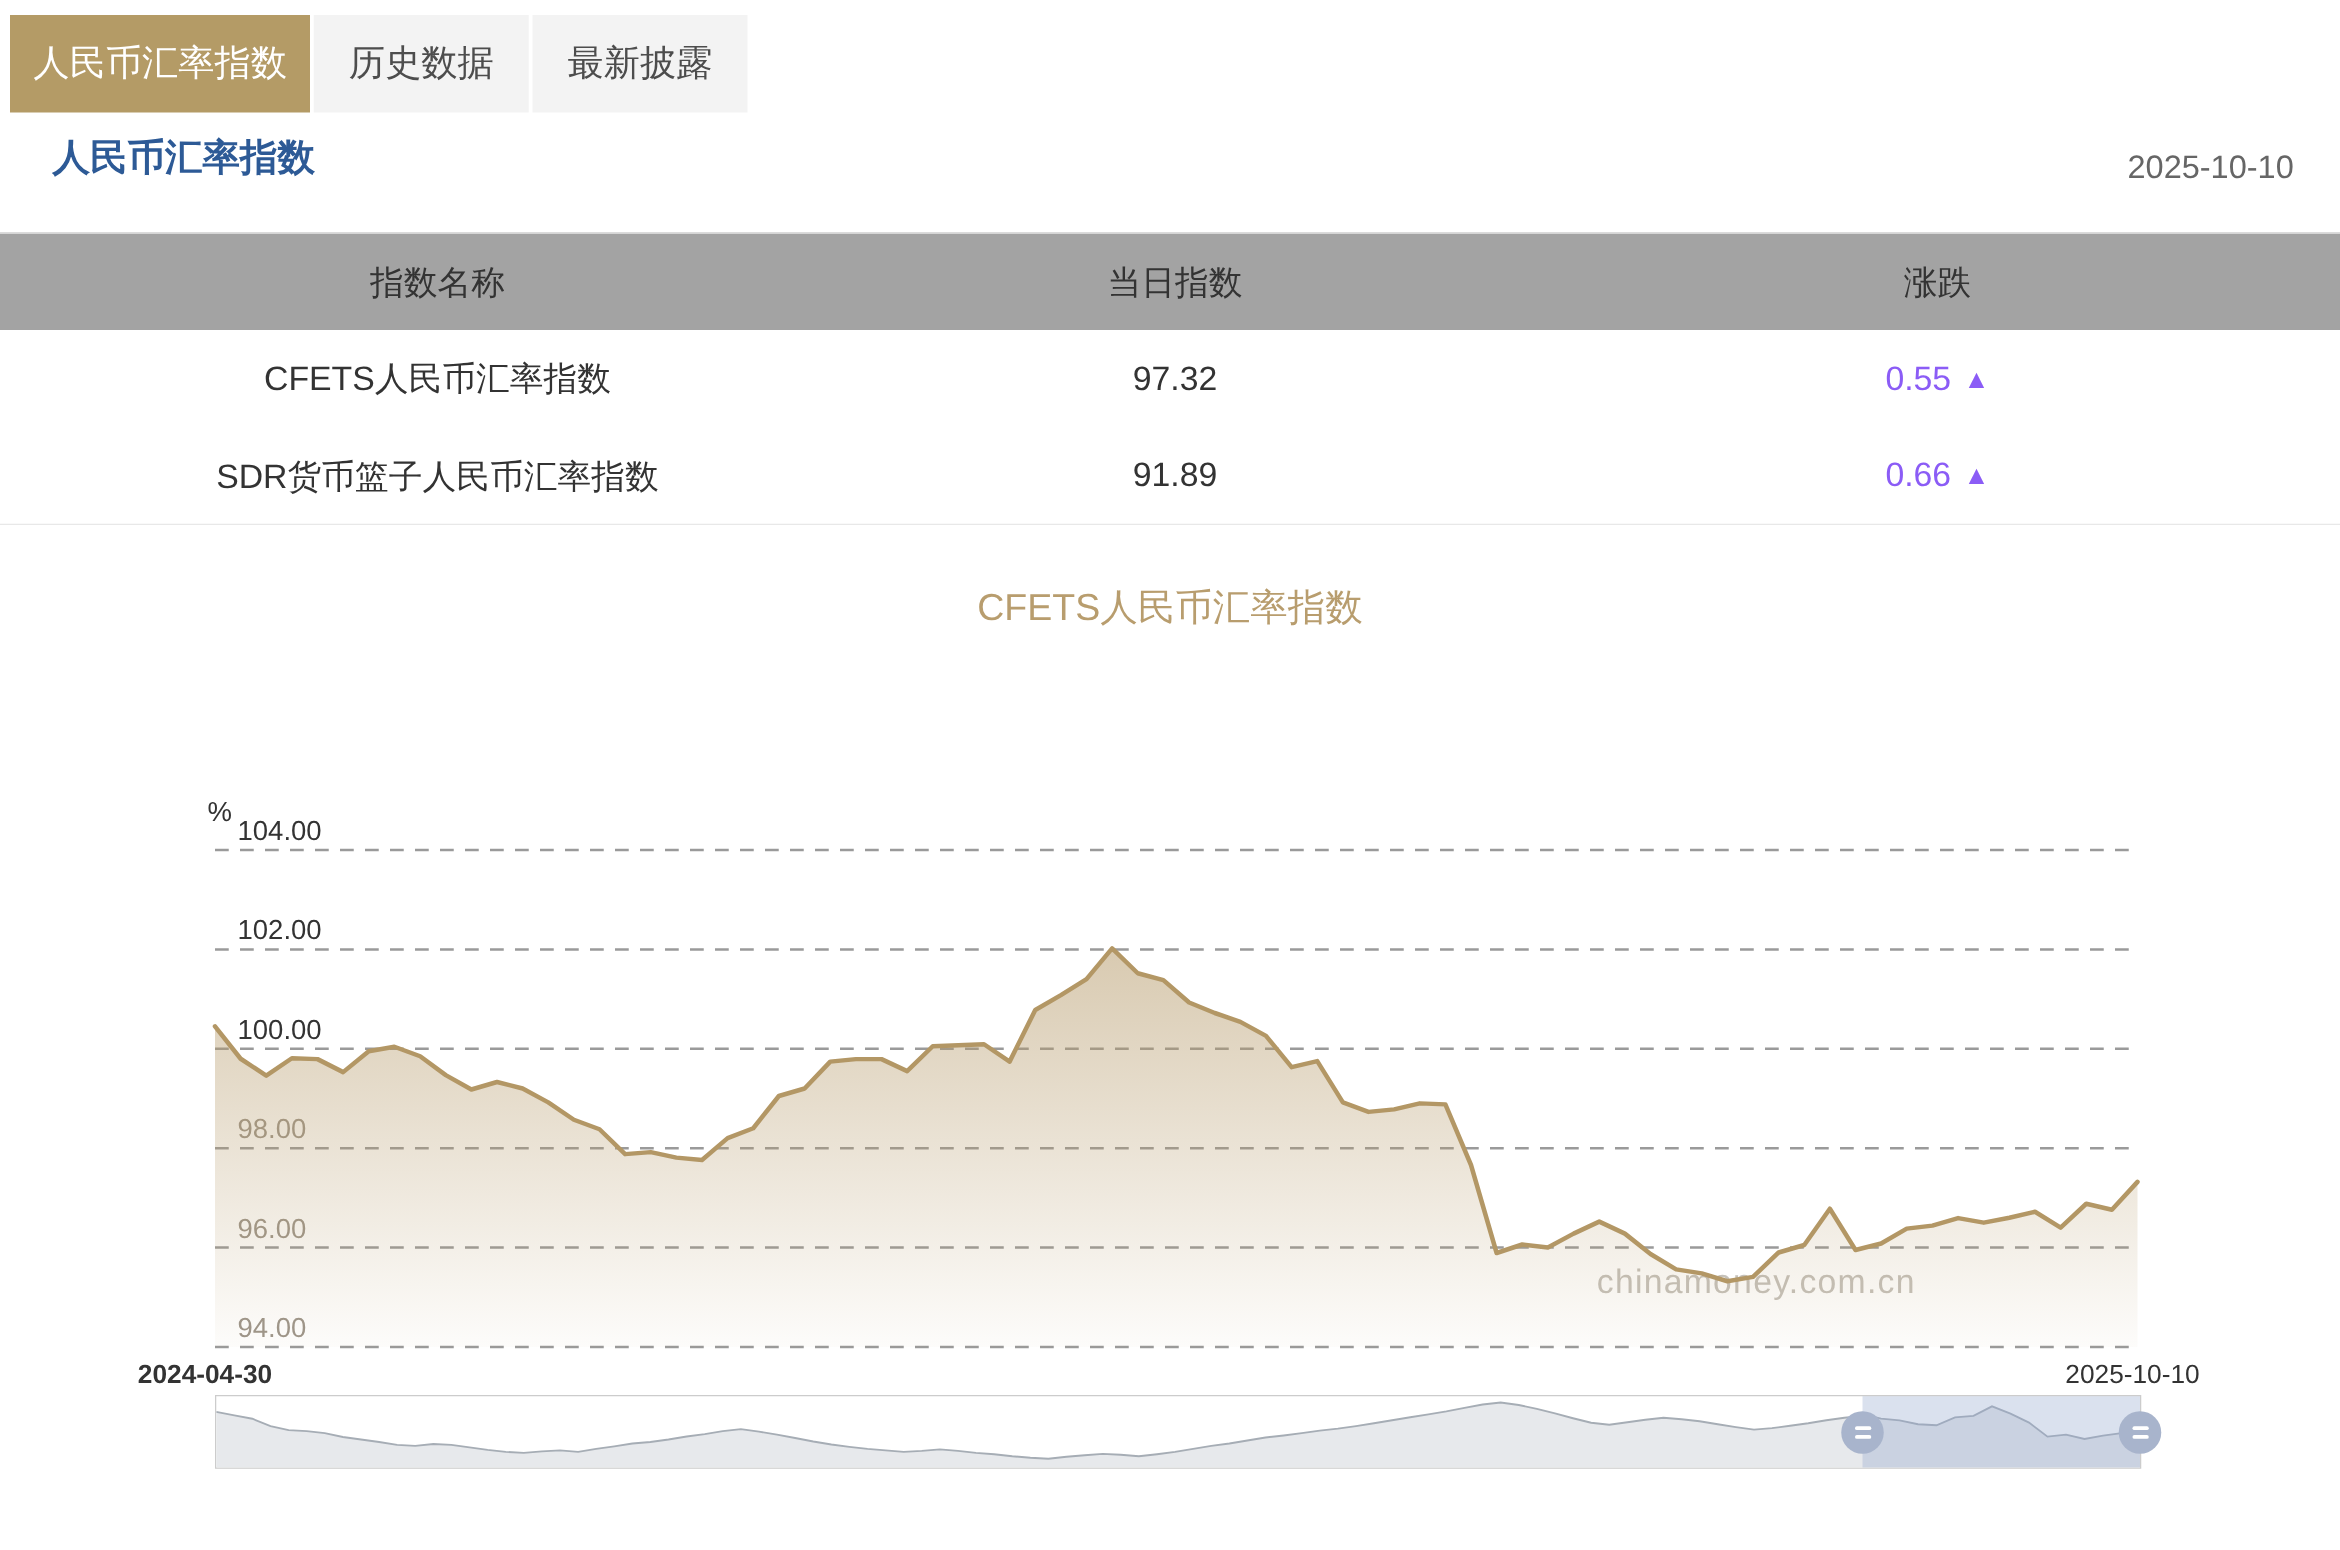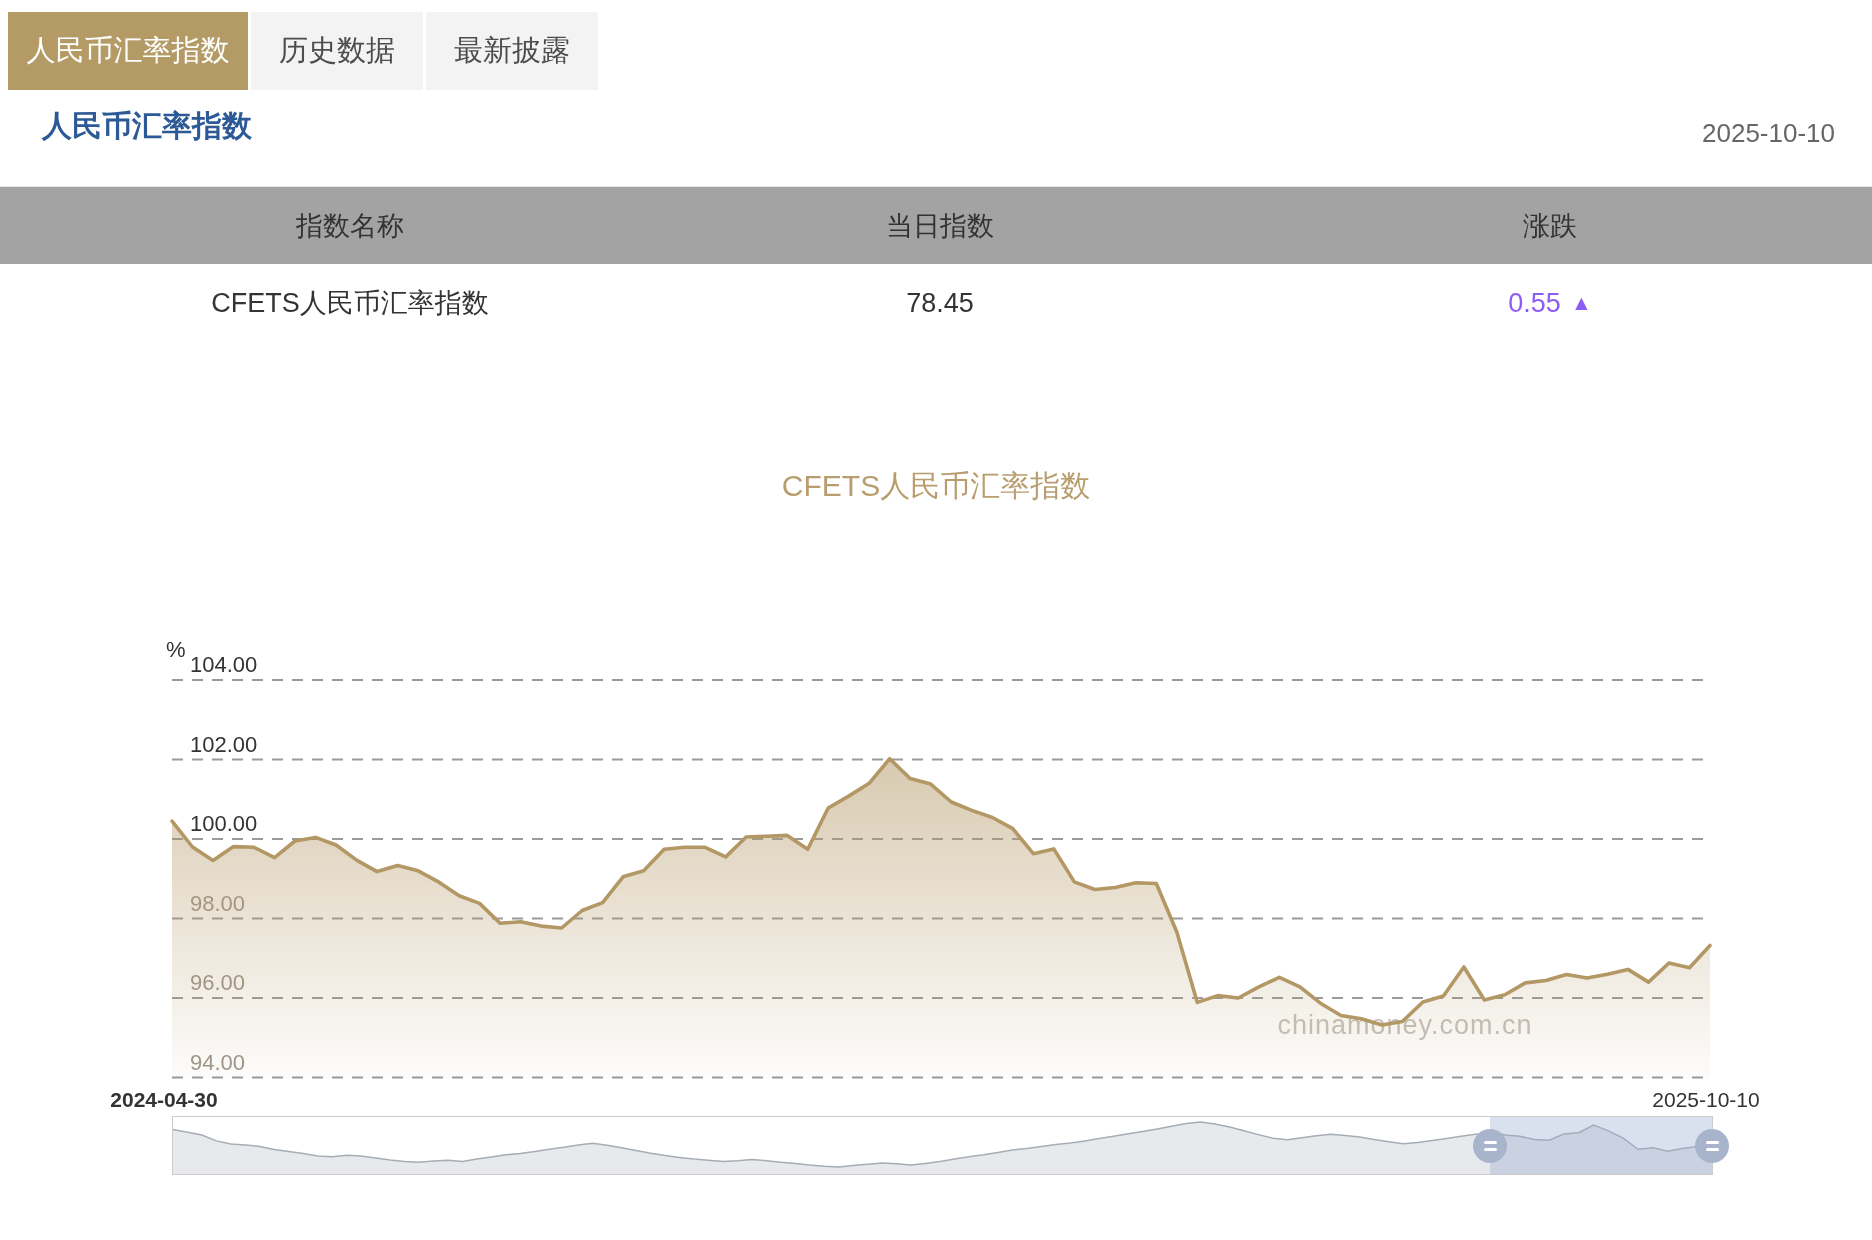--- a/index.html
+++ b/index.html
@@ -69,22 +69,27 @@
 
   <div class="idx-table">
     <div class="t-row header">
       <div class="c1">指数名称</div>
       <div class="c2">当日指数</div>
       <div class="c3">涨跌</div>
     </div>
     <div id="table-body">
         <div class="t-row">
           <div class="c1">CFETS人民币汇率指数</div>
-          <div class="c2">78.45</div>
+          <div class="c2">97.32</div>
           <div class="c3 chg"><span>0.55</span><span class="tri">▲</span></div>
+        </div>
+        <div class="t-row last">
+          <div class="c1">SDR货币篮子人民币汇率指数</div>
+          <div class="c2">91.89</div>
+          <div class="c3 chg"><span>0.66</span><span class="tri">▲</span></div>
         </div>
       </div>
   </div>
 
   <div class="chart-title">CFETS人民币汇率指数</div>
 
   <svg class="chart-svg" id="main-chart" width="1872" height="680">
       <defs>
         <linearGradient id="areaGrad" x1="0" y1="0" x2="0" y2="1">
           <stop offset="0%" stop-color="rgb(181,153,104)" stop-opacity="0.52"></stop>

